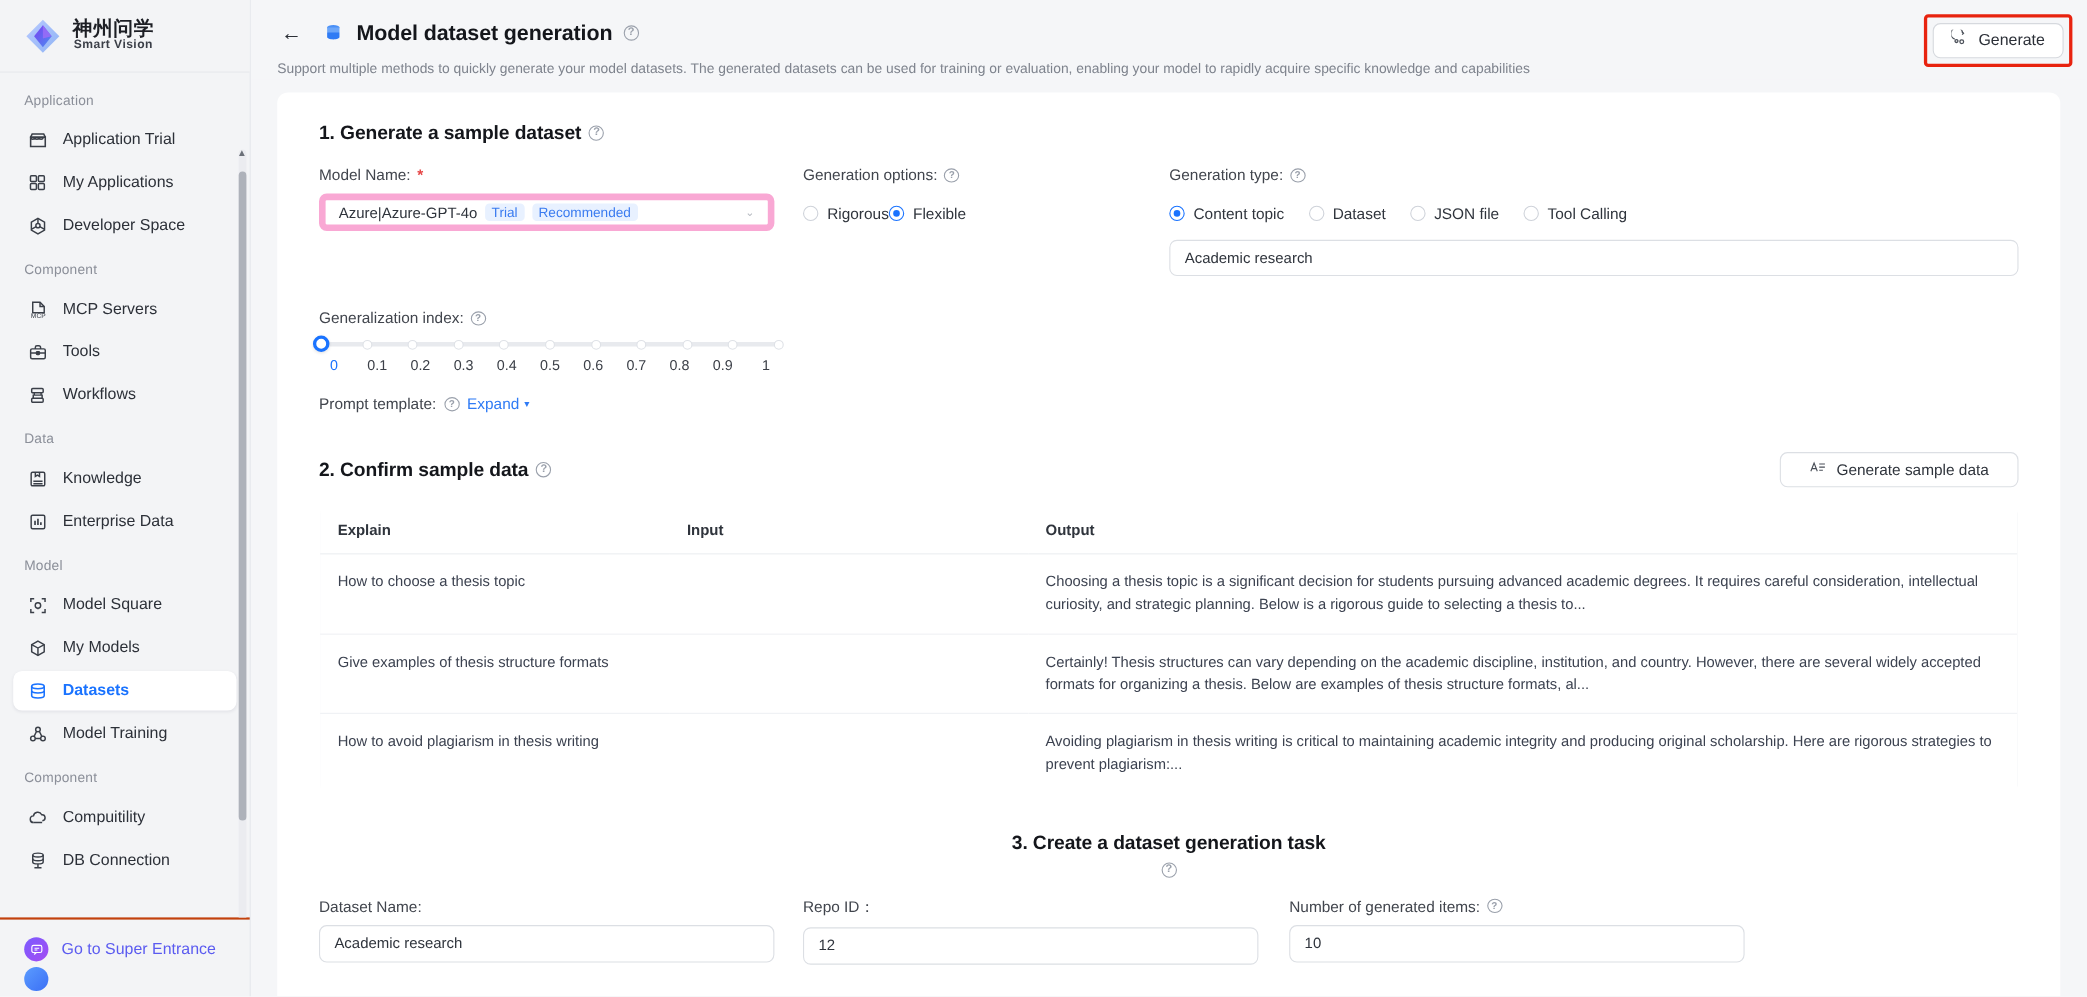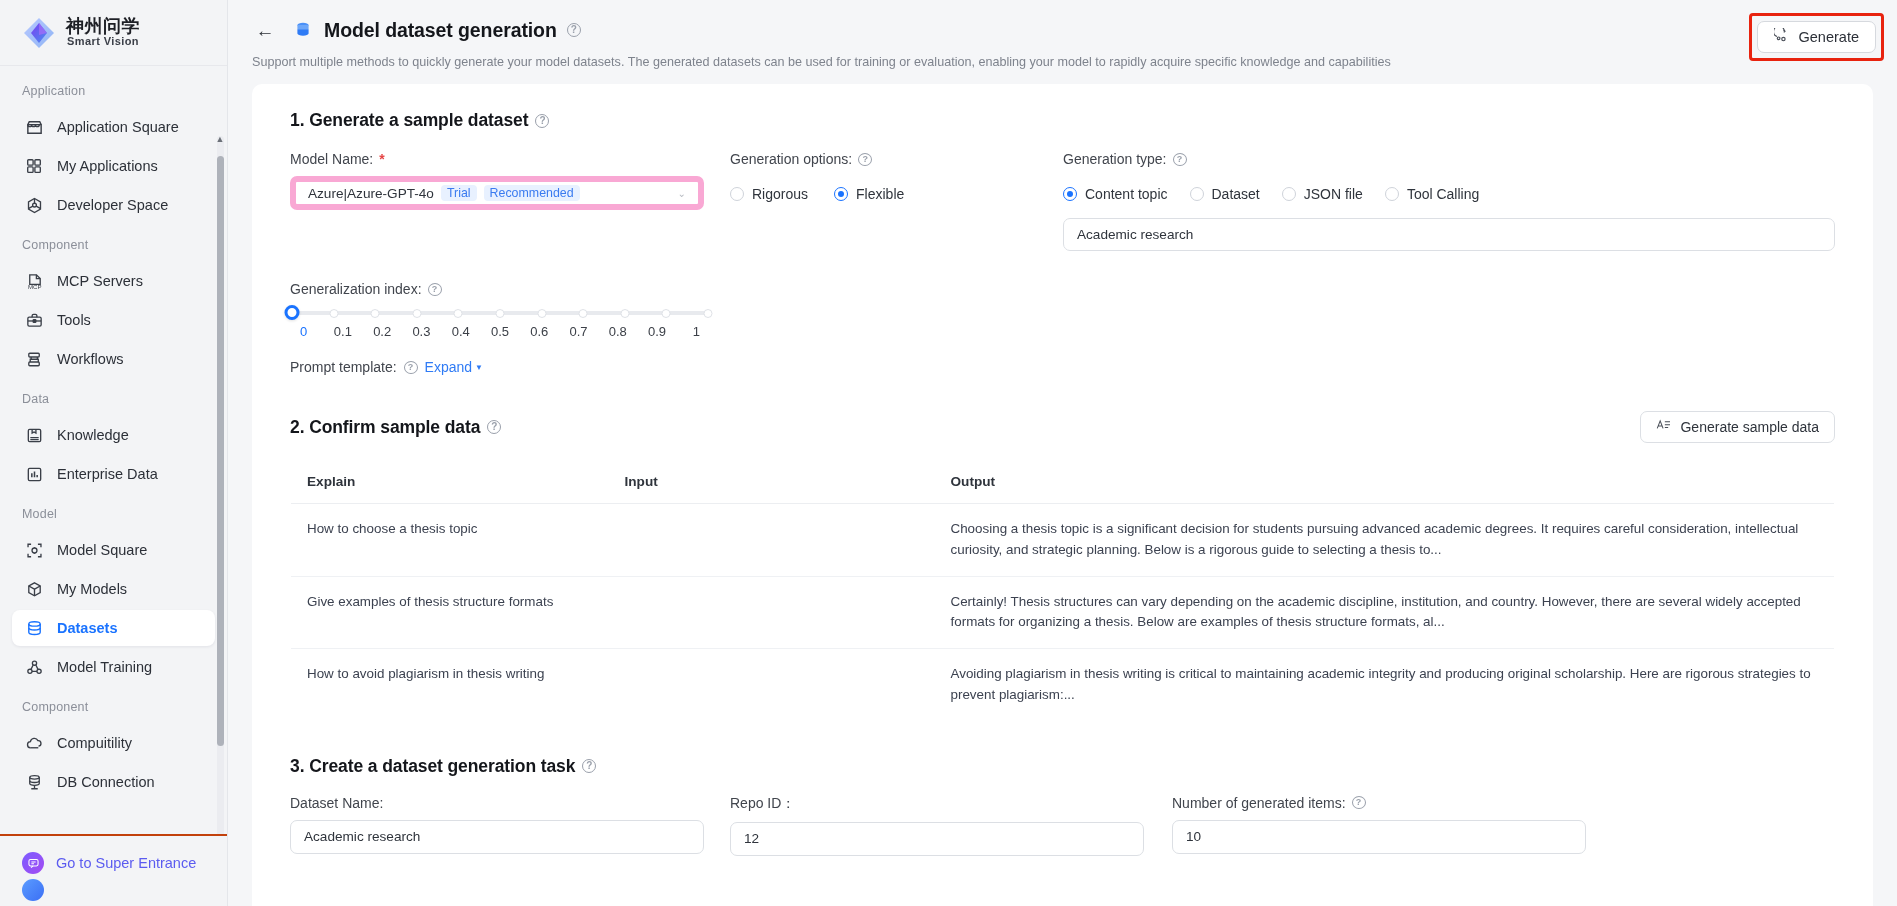--- a/index.html
+++ b/index.html
@@ -131,21 +131,21 @@
     background:#fff; display:flex; align-items:center; padding: 0 12px;
     font-size: 13.6px; color:#2f343c; position:relative;
   }
   .select-box { width: 414px; }
   .chev { margin-left:auto; color:#b6bac1; font-size:10px;}
   .tag {
     font-size: 12.4px; padding: 1px 6px; border-radius: 4px;
     background:#e8f1ff; color:#3a7bf0; margin-left: 7px;
   }
 
-  .radio-row { display:flex; align-items:center; gap: 26px; margin-top: 12px; }
+  .radio-row { display:flex; align-items:center; margin-top: 12px; }
   .radio { display:flex; align-items:center; gap: 8px; font-size: 14px; color:#2f343c; cursor:pointer;}
   .dot {
     width:14px;height:14px;border-radius:50%;border:1.4px solid #cfd3da;background:#fff;
     display:inline-block; position:relative; flex:0 0 14px;
   }
   .dot.on { border-color:#1a73ff; }
   .dot.on:after {
     content:''; position:absolute; left:3px; top:3px; width:6px;height:6px;border-radius:50%;background:#1a73ff;
   }
 
@@ -176,42 +176,42 @@
     flex:1; text-align:center; font-size:13px; color:#3c4048;
   }
   .slider-labels span:first-child { color:#1a73ff; }
 
   .prompt-row { display:flex; align-items:center; gap:7px; margin-top: 20px; font-size:14px;color:#41454d;}
   .expand-link { color:#2f7bf5; cursor:pointer; display:flex;align-items:center;gap:3px;}
 
   
   .sec2-head { display:flex; align-items:center; margin-top: 36px; }
   .gsd-btn {
-    margin-left:auto; display:flex;align-items:center;gap:9px;height:32px;padding:0 15px;
+    margin-left:auto; display:flex;align-items:center;gap:9px;height:32px;padding:0 26px;
     border:1px solid #dcdfe4;border-radius:7px;background:#fff;font-size:14px;color:#2f343c;cursor:pointer;
   }
 
   table.tbl {
     width: 100%; margin-top: 16px; border-collapse: collapse;
     border:1px solid #e7e9ed; border-radius: 8px; overflow:hidden;
   }
   table.tbl th {
     text-align:left; font-size:13.6px; font-weight:700; color:#2f343c;
     padding: 14px 16px; background:#fff; border-bottom:1px solid #eceef1;
   }
   table.tbl td {
     font-size: 13.4px; color:#3c4250; padding: 15px 16px; vertical-align: top;
     border-bottom:1px solid #eff1f4; line-height: 1.55;
   }
   table.tbl tr:last-child td { border-bottom:none; }
   .c-explain { width: 318px; }
   .c-input { width: 326px; }
 
   
-  .sec3-head { margin-top: 34px; }
+  .sec3-head { margin-top: 34px; flex-direction: column; }
   .grid3b { display:flex; margin-top: 18px; }
   .f-a { width:440px; flex:0 0 440px;}
   .f-b { width:442px; flex:0 0 442px;}
   .f-c { flex:1; }
   .in3 { height:34px;border:1px solid #dcdfe4;border-radius:7px;display:flex;align-items:center;
          padding:0 13px;font-size:13.6px;color:#2f343c; }
   .in3.a { width:414px; } .in3.b { width:414px; } .in3.c { width:414px; }
 </style>
 </head>
 <body>
@@ -250,21 +250,21 @@
 
       <div class="nav-group-label first">Application</div>
       <div class="nav-item">
         <span class="ico">
             <svg width="19" height="19" viewBox="0 0 20 20" fill="none" stroke="#3a3f48" stroke-width="1.5">
               <path d="M3 7h14v9H3z"></path>
               <path d="M3 7l1.5-3h11L17 7"></path>
               <path d="M3 7c0 1.2.9 2 2 2s2-.8 2-2c0 1.2.9 2 2 2s2-.8 2-2c0 1.2.9 2 2 2s2-.8 2-2"></path>
             </svg>
           </span>
-        <span>Application Square</span>
+        <span>Application Trial</span>
       </div>
       <div class="nav-item">
         <span class="ico">
             <svg width="18" height="18" viewBox="0 0 20 20" fill="none" stroke="#3a3f48" stroke-width="1.5">
               <rect x="3" y="3" width="6" height="6" rx="1"></rect>
               <rect x="11" y="3" width="6" height="6" rx="1"></rect>
               <rect x="3" y="11" width="6" height="6" rx="1"></rect>
               <rect x="11" y="11" width="6" height="6" rx="1"></rect>
             </svg>
           </span>

